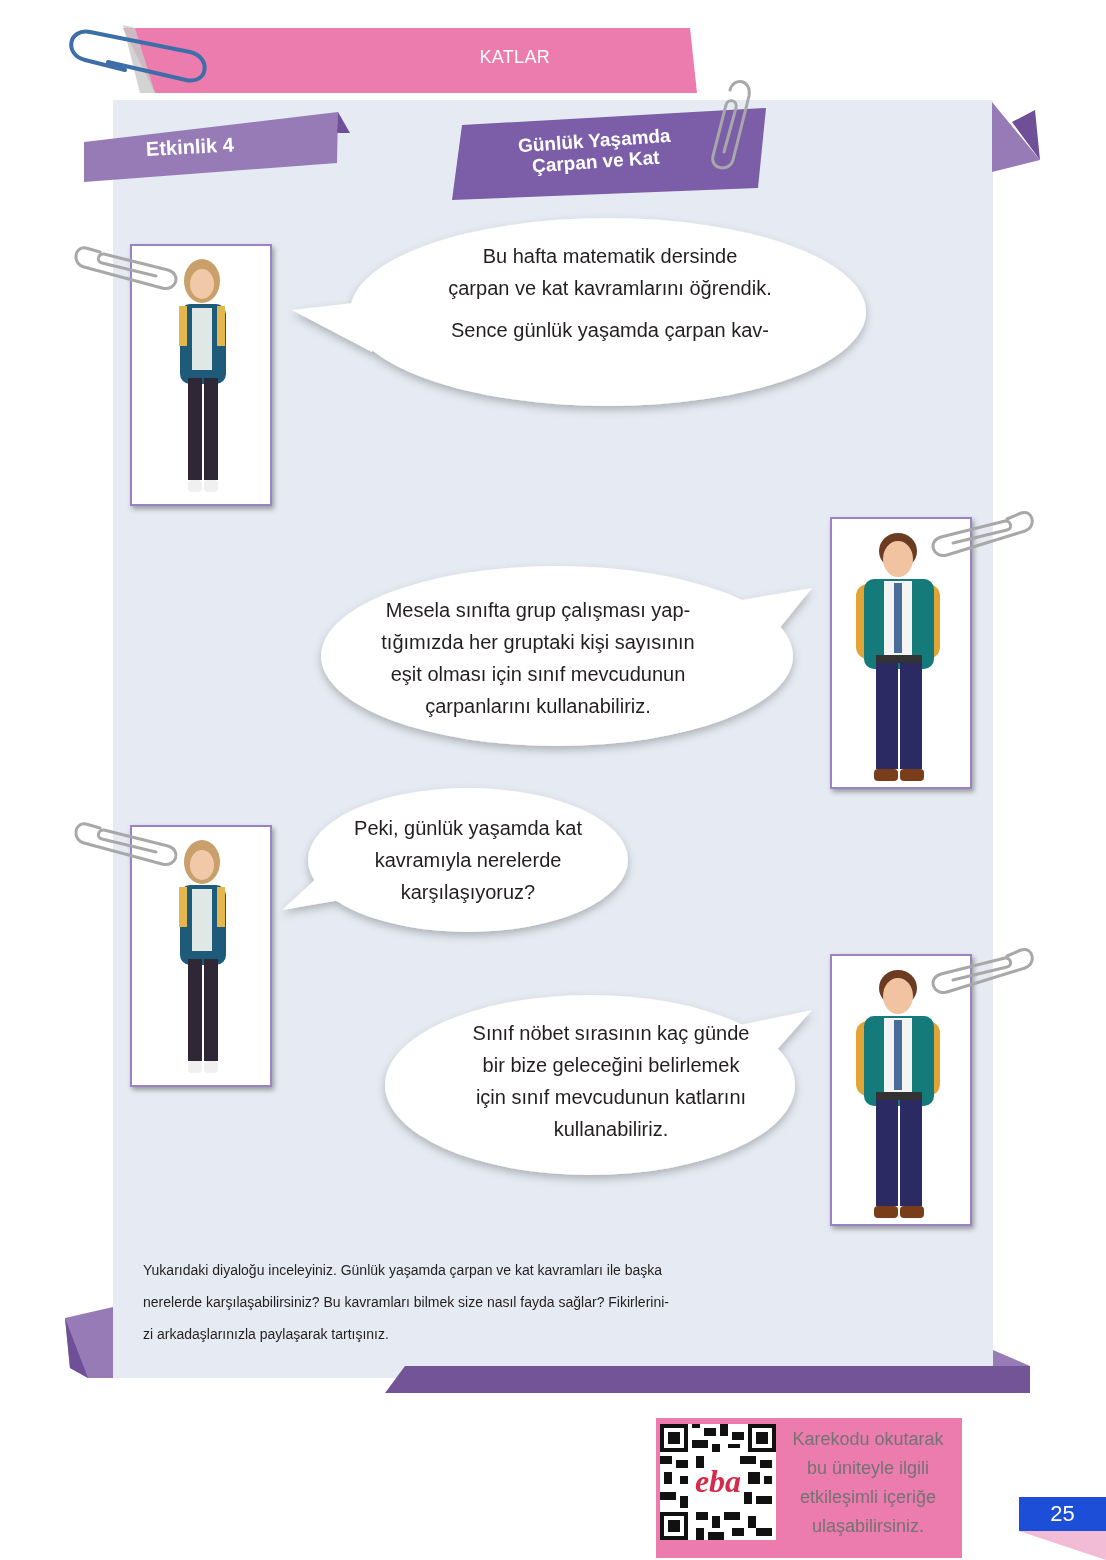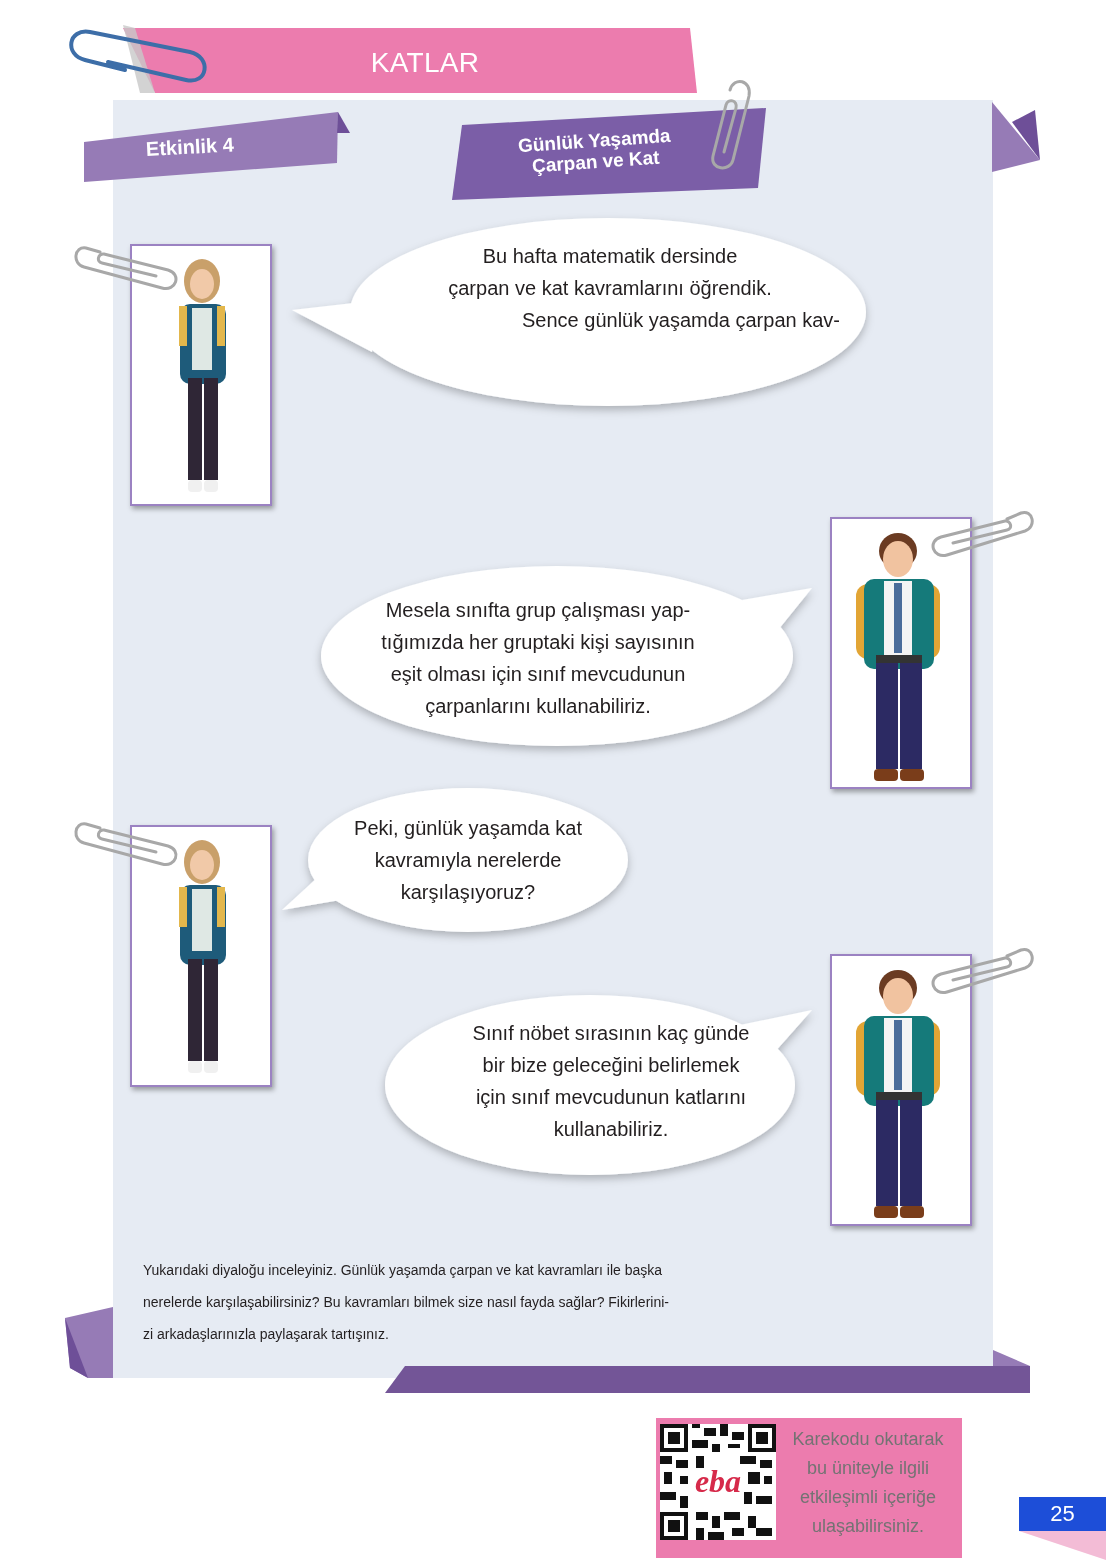--- a/index.html
+++ b/index.html
@@ -3,21 +3,21 @@
 <meta charset="utf-8">
 <style>
   html, body { margin:0; padding:0; }
   body { width:1106px; height:1560px; position:relative; background:#ffffff; overflow:hidden;
          font-family:"Liberation Sans", "DejaVu Sans", sans-serif; color:#231f20; }
   .abs { position:absolute; }
   svg { display:block; }
 
   
   .header-banner { left:0; top:0; width:1106px; height:110px; }
-  .header-title { left:300px; top:47px; width:250px; text-align:center; color:#fff; font-size:28px; letter-spacing:0.3px; }
+  .header-title { left:300px; top:47px; width:250px; text-align:right; color:#fff; font-size:18px; letter-spacing:0.3px; }
 
   
   .panel { left:113px; top:100px; width:880px; height:1278px; background:#e6ebf3; }
 
   .ribbon-text { color:#fff; font-weight:bold; }
   .etk-label { left:146px; top:138px; font-size:20px; transform:rotate(-3deg); transform-origin:left center; }
   .topic-label { left:490px; top:130px; width:210px; text-align:center; font-size:19px; line-height:21px; transform:rotate(-4deg); }
 
   
   .photo { background:#fff; border:2px solid #9b82c2; box-shadow:2px 3px 5px rgba(0,0,0,0.35); overflow:hidden; }
@@ -166,21 +166,21 @@
     <polygon points="282,910 330,866 352,898"></polygon>
 
     <ellipse cx="590" cy="1085" rx="205" ry="90"></ellipse>
     <polygon points="812,1010 740,1025 766,1062"></polygon>
   </g>
 </svg>
 
 <div class="abs bubble-text" style="left:380px;top:240px;width:460px;">
   <div>Bu hafta matematik dersinde</div>
   <div>çarpan ve kat kavramlarını öğrendik.</div>
-  <div style="text-align:right;">Sence günlük yaşamda çarpan kav-</div>
+  <div style="margin-top:10px;">Sence günlük yaşamda çarpan kav-</div>
 </div>
 
 <div class="abs bubble-text" style="left:328px;top:594px;width:420px;">
   <div>Mesela sınıfta grup çalışması yap-</div>
   <div>tığımızda her gruptaki kişi sayısının</div>
   <div>eşit olması için sınıf mevcudunun</div>
   <div>çarpanlarını kullanabiliriz.</div>
 </div>
 
 <div class="abs bubble-text" style="left:318px;top:812px;width:300px;">

